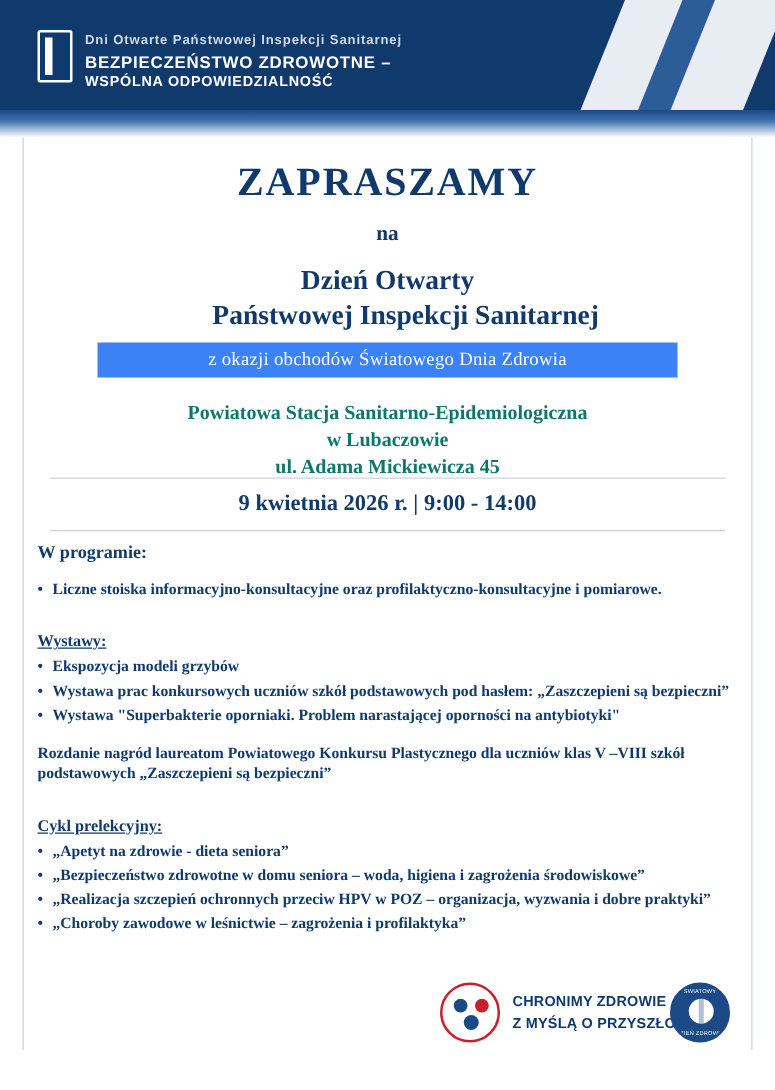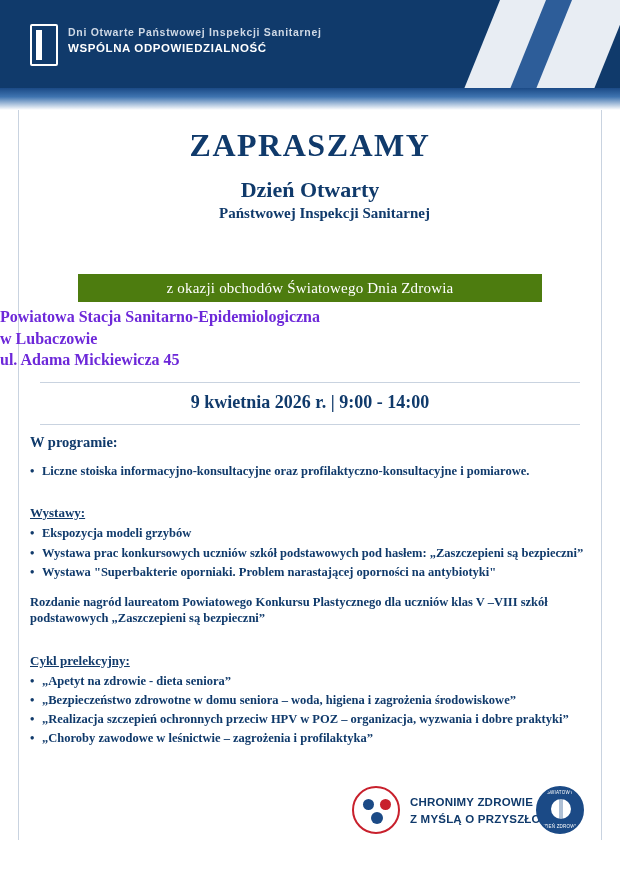--- a/index.html
+++ b/index.html
@@ -149,49 +149,49 @@
     font-size: 17px;
     font-weight: bold;
     margin-top: 14px;
   }
   .t-dzien {
     font-size: 22px;
     font-weight: bold;
     margin-top: 14px;
   }
   .t-pis {
-    font-size: 15px;
+    font-size: 22px;
     font-weight: bold;
     margin-top: 2px;
     padding-left: 29px;
   }
 
   .redbar {
     position: absolute;
     top: 274px;
     left: 78px;
     width: 464px;
     height: 28px;
-    background: #4d7c0f;
+    background: #3b82f6;
     color: #ffffff;
     font-size: 15px;
     font-weight: normal;
     display: flex;
     align-items: center;
     justify-content: center;
     letter-spacing: 0.2px;
   }
 
   .addr {
     position: absolute;
-    top: 306px;
-    left: 0;
-    width: 620px;
-    text-align: left;
-    color: #6d28d9;
+    top: 320px;
+    left: 0;
+    width: 620px;
+    text-align: center;
+    color: #0f766e;
     font-size: 16px;
     font-weight: bold;
     line-height: 1.35;
   }
 
   .sep {
     position: absolute;
     left: 40px;
     width: 540px;
     height: 1px;
@@ -344,30 +344,32 @@
 <body>
 
 <div class="poster">
 
   <div class="header">
     <div class="header-diag"></div>
     <div class="header-diag2"></div>
     <div class="header-logo"></div>
     <div class="header-text">
       <div class="header-line1">Dni Otwarte Państwowej Inspekcji Sanitarnej</div>
+      <div class="header-line2">BEZPIECZEŃSTWO ZDROWOTNE –</div>
       <div class="header-line3">WSPÓLNA ODPOWIEDZIALNOŚĆ</div>
     </div>
   </div>
   <div class="band"></div>
 
   <div class="rule-left"></div>
   <div class="rule-right"></div>
 
   <div class="title-zone">
     <div class="t-zapraszamy">ZAPRASZAMY</div>
+    <div class="t-na">na</div>
     <div class="t-dzien">Dzień Otwarty</div>
     <div class="t-pis">Państwowej Inspekcji Sanitarnej</div>
   </div>
 
   <div class="redbar">z okazji obchodów Światowego Dnia Zdrowia</div>
 
   <div class="addr">
     <div>Powiatowa Stacja Sanitarno-Epidemiologiczna</div>
     <div>w Lubaczowie</div>
     <div>ul. Adama Mickiewicza 45</div>

